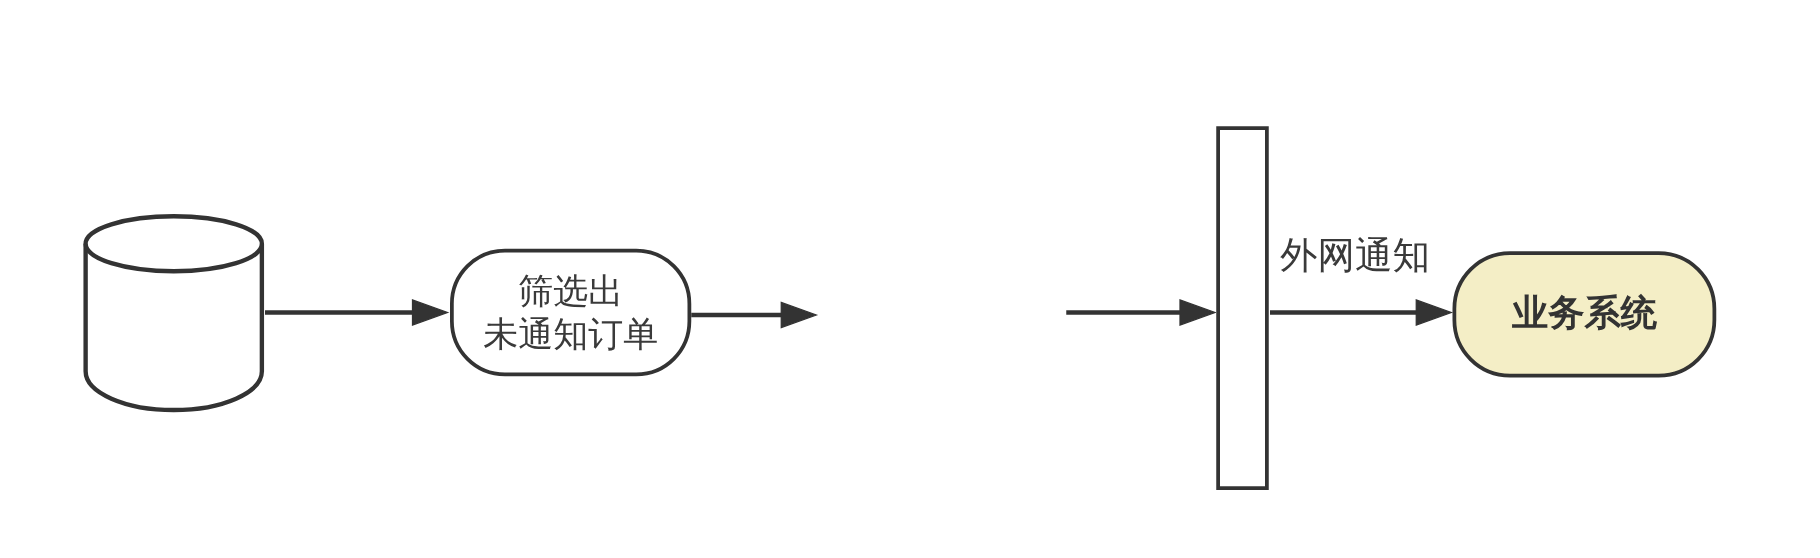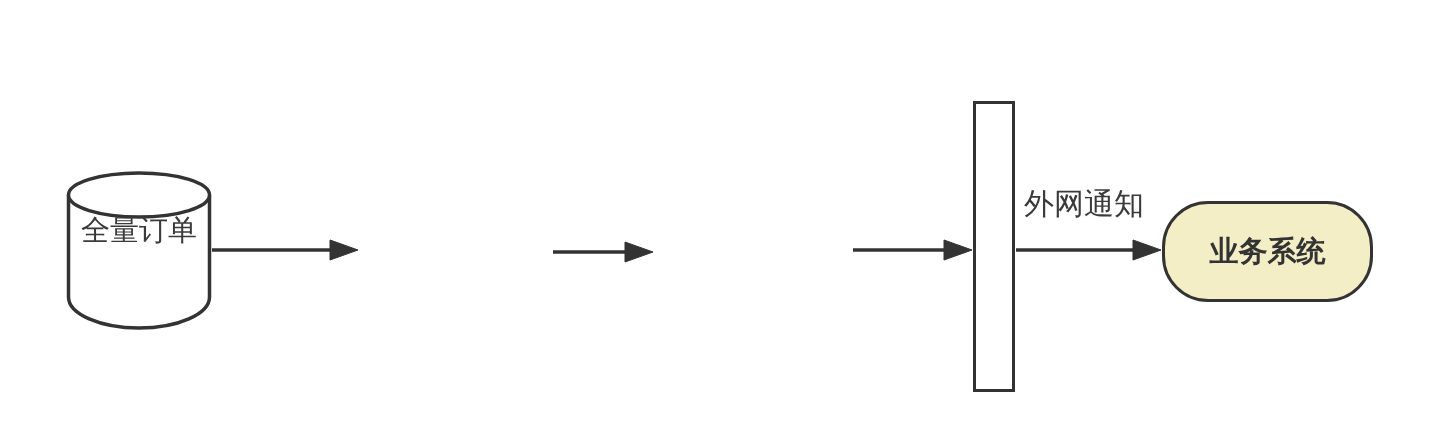--- a/index.html
+++ b/index.html
@@ -124,23 +124,26 @@
       <line x1="1016" y1="250" x2="1135" y2="250" stroke-width="3.5"></line>
       <polygon points="1133,240 1133,260 1161,250" stroke-width="1"></polygon>
     </g>
   </svg>
 
   <div class="node cylinder-wrap">
     <svg width="146" height="160" viewBox="0 0 146 160" xmlns="http://www.w3.org/2000/svg">
       <path d="M 2.5 24 L 2.5 126 A 70.5 31 0 0 0 143.5 126 L 143.5 24" fill="#ffffff" stroke="#333333" stroke-width="3.5"></path>
       <ellipse cx="73" cy="24" rx="70.5" ry="22" fill="#ffffff" stroke="#333333" stroke-width="3.5"></ellipse>
     </svg>
-    <div class="cylinder-label">全量订单</div>
   </div>
 
+  <div class="node pill pill-filter">
+    <span class="label">筛选出
+未通知订单</span>
+  </div>
 
 
   <div class="barrier"></div>
 
   <div class="edge-label">外网通知</div>
 
   <div class="node pill pill-business">
     <span class="label">业务系统</span>
   </div>
 

